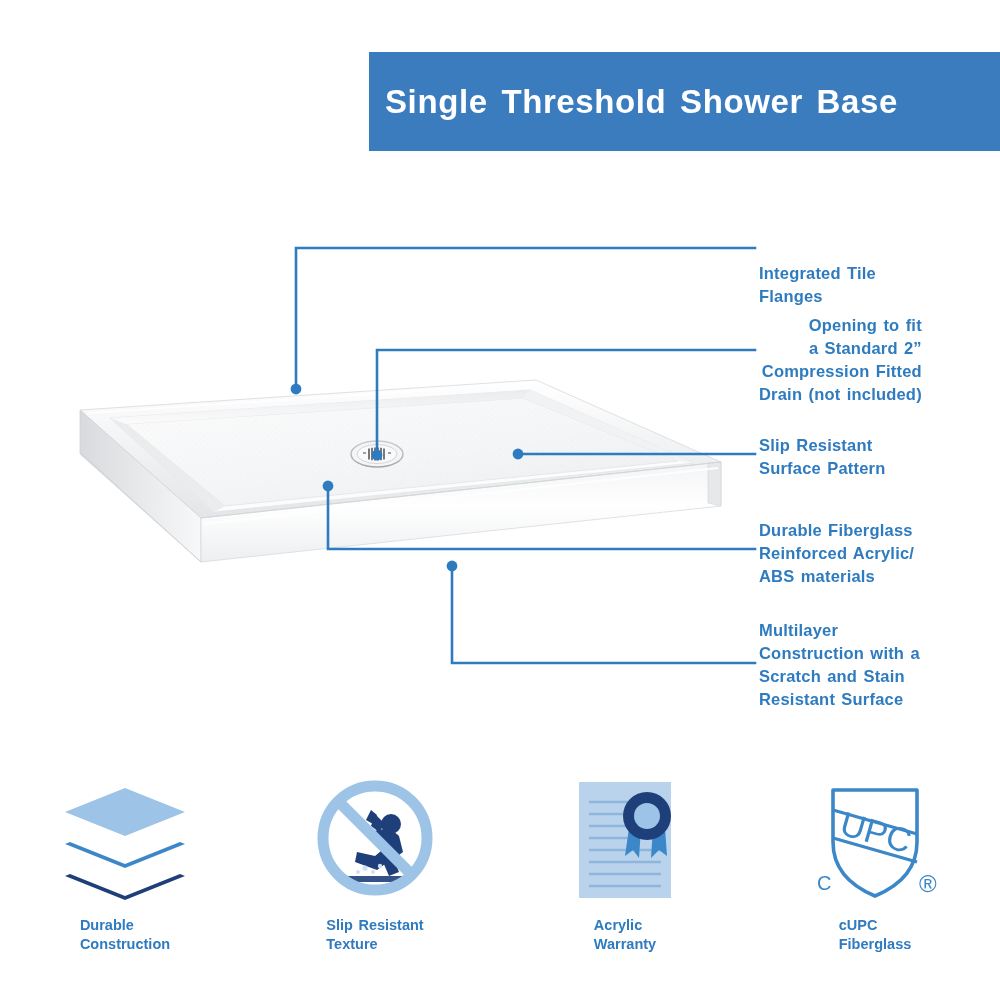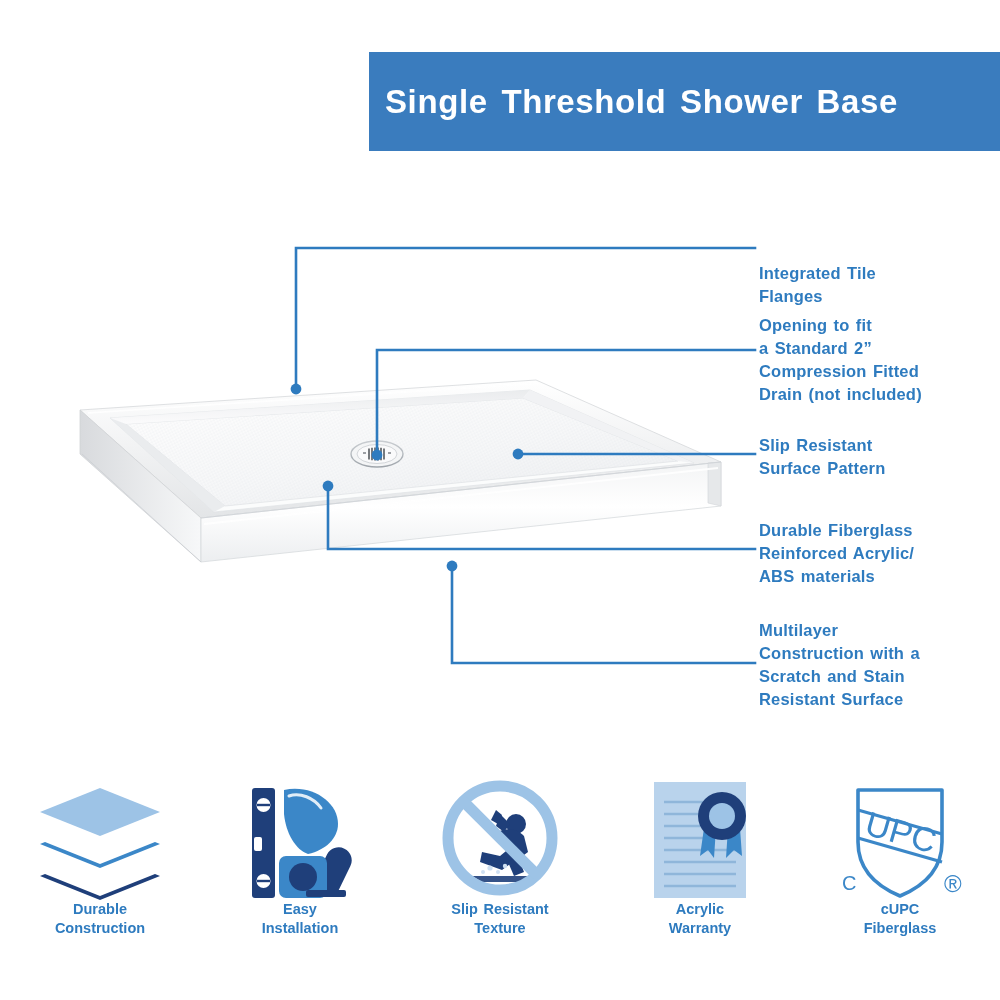--- a/index.html
+++ b/index.html
@@ -25,22 +25,22 @@
   
   #base-stage{position:absolute;left:18px;top:366px;width:720px;height:232px;}
   #base-stage svg{display:block;}
 
   
   #features{position:absolute;left:0;top:775px;width:1000px;height:200px;
      display:flex;}
   .feature{flex:1 1 0;display:flex;flex-direction:column;align-items:center;}
   .feature .glyph{height:125px;display:flex;align-items:flex-end;
      justify-content:center;}
-  .feature .cap{color:#2e7bbf;font-size:14.5px;font-weight:bold;
-     line-height:19px;text-align:center;white-space:pre-line;word-spacing:1.5px;}
+  .feature .cap{margin-top:16px;color:#2e7bbf;font-size:14.5px;font-weight:bold;
+     line-height:19px;white-space:pre-line;word-spacing:1.5px;}
 </style>
 </head>
 <body>
 
 <div id="page">
 
   <div id="title-banner">
     <span class="txt">Single Threshold Shower Base</span>
   </div>
 
@@ -141,21 +141,21 @@
       <circle cx="377" cy="455" r="5.4"></circle>
       <circle cx="518" cy="454" r="5.4"></circle>
       <circle cx="328" cy="486" r="5.4"></circle>
       <circle cx="452" cy="566" r="5.4"></circle>
     </g>
   </svg>
 
   <div class="callout" style="left:759px;top:230px;margin-top:32px;">Integrated Tile
 Flanges</div>
 
-  <div class="callout" style="left:759px;top:314px;">Opening to fit
+  <div class="callout" style="left:759px;top:314px;text-align:right;">Opening to fit
 a Standard 2”
 Compression Fitted
 Drain (not included)</div>
 
   <div class="callout" style="left:759px;top:434px;">Slip Resistant
 Surface Pattern</div>
 
   <div class="callout" style="left:759px;top:519px;">Durable Fiberglass
 Reinforced Acrylic/
 ABS materials</div>
@@ -174,44 +174,20 @@
           <polygon points="66,66 126,90 66,114 6,90" fill="#ffffff"></polygon>
           <polygon points="66,38 126,62 66,86 6,62" fill="#3b87c8"></polygon>
           <polygon points="66,34 126,58 66,82 6,58" fill="#ffffff"></polygon>
           <polygon points="66,6 126,30 66,54 6,30" fill="#9dc3e6"></polygon>
         </svg>
       </div>
       <div class="cap">Durable
 Construction</div>
     </div>
 
-    <div class="feature">
-      <div class="glyph">
-        <svg width="132" height="120" viewBox="0 0 132 120">
-
-          <rect x="18" y="8" width="23" height="110" rx="3" fill="#1f3f7a"></rect>
-          <circle cx="29.5" cy="25" r="7" fill="#ffffff"></circle>
-          <line x1="23" y1="25" x2="36" y2="25" stroke="#1f3f7a" stroke-width="2.4"></line>
-          <circle cx="29.5" cy="101" r="7" fill="#ffffff"></circle>
-          <line x1="23" y1="101" x2="36" y2="101" stroke="#1f3f7a" stroke-width="2.4"></line>
-          <rect x="20" y="57" width="8" height="14" rx="2" fill="#ffffff"></rect>
-
-          <path d="M50 10 C78 4 104 22 104 44 C104 58 92 70 74 74 C62 70 52 54 50 34 Z" fill="#3b87c8"></path>
-          <path d="M55 16 C66 12 80 18 87 28" stroke="#ffffff" stroke-width="3" fill="none" stroke-linecap="round" opacity="0.85"></path>
-
-          <rect x="86" y="66" width="26" height="52" rx="13" fill="#1f3f7a" transform="rotate(26 99 92)"></rect>
-
-          <rect x="45" y="76" width="48" height="42" rx="7" fill="#3b87c8"></rect>
-          <circle cx="69" cy="97" r="14" fill="#1f3f7a"></circle>
-          <rect x="72" y="110" width="40" height="7" rx="2" fill="#1f3f7a"></rect>
-        </svg>
-      </div>
-      <div class="cap">Easy
-Installation</div>
-    </div>
 
     <div class="feature">
       <div class="glyph">
         <svg width="124" height="120" viewBox="0 0 124 120">
 
           <circle cx="78" cy="44" r="10" fill="#1f3f7a"></circle>
           <path d="M60 52 C68 47 80 49 86 56 L90 72 L82 78 L74 66 Z" fill="#1f3f7a"></path>
           <path d="M62 34 L58 46 L66 52 L72 44 Z" fill="#1f3f7a"></path>
           <path d="M58 30 L64 35 L60 44 L53 40 Z" fill="#1f3f7a"></path>
           <path d="M74 66 L62 76 L44 72 L42 82 L64 90 L80 78 Z" fill="#1f3f7a"></path>

